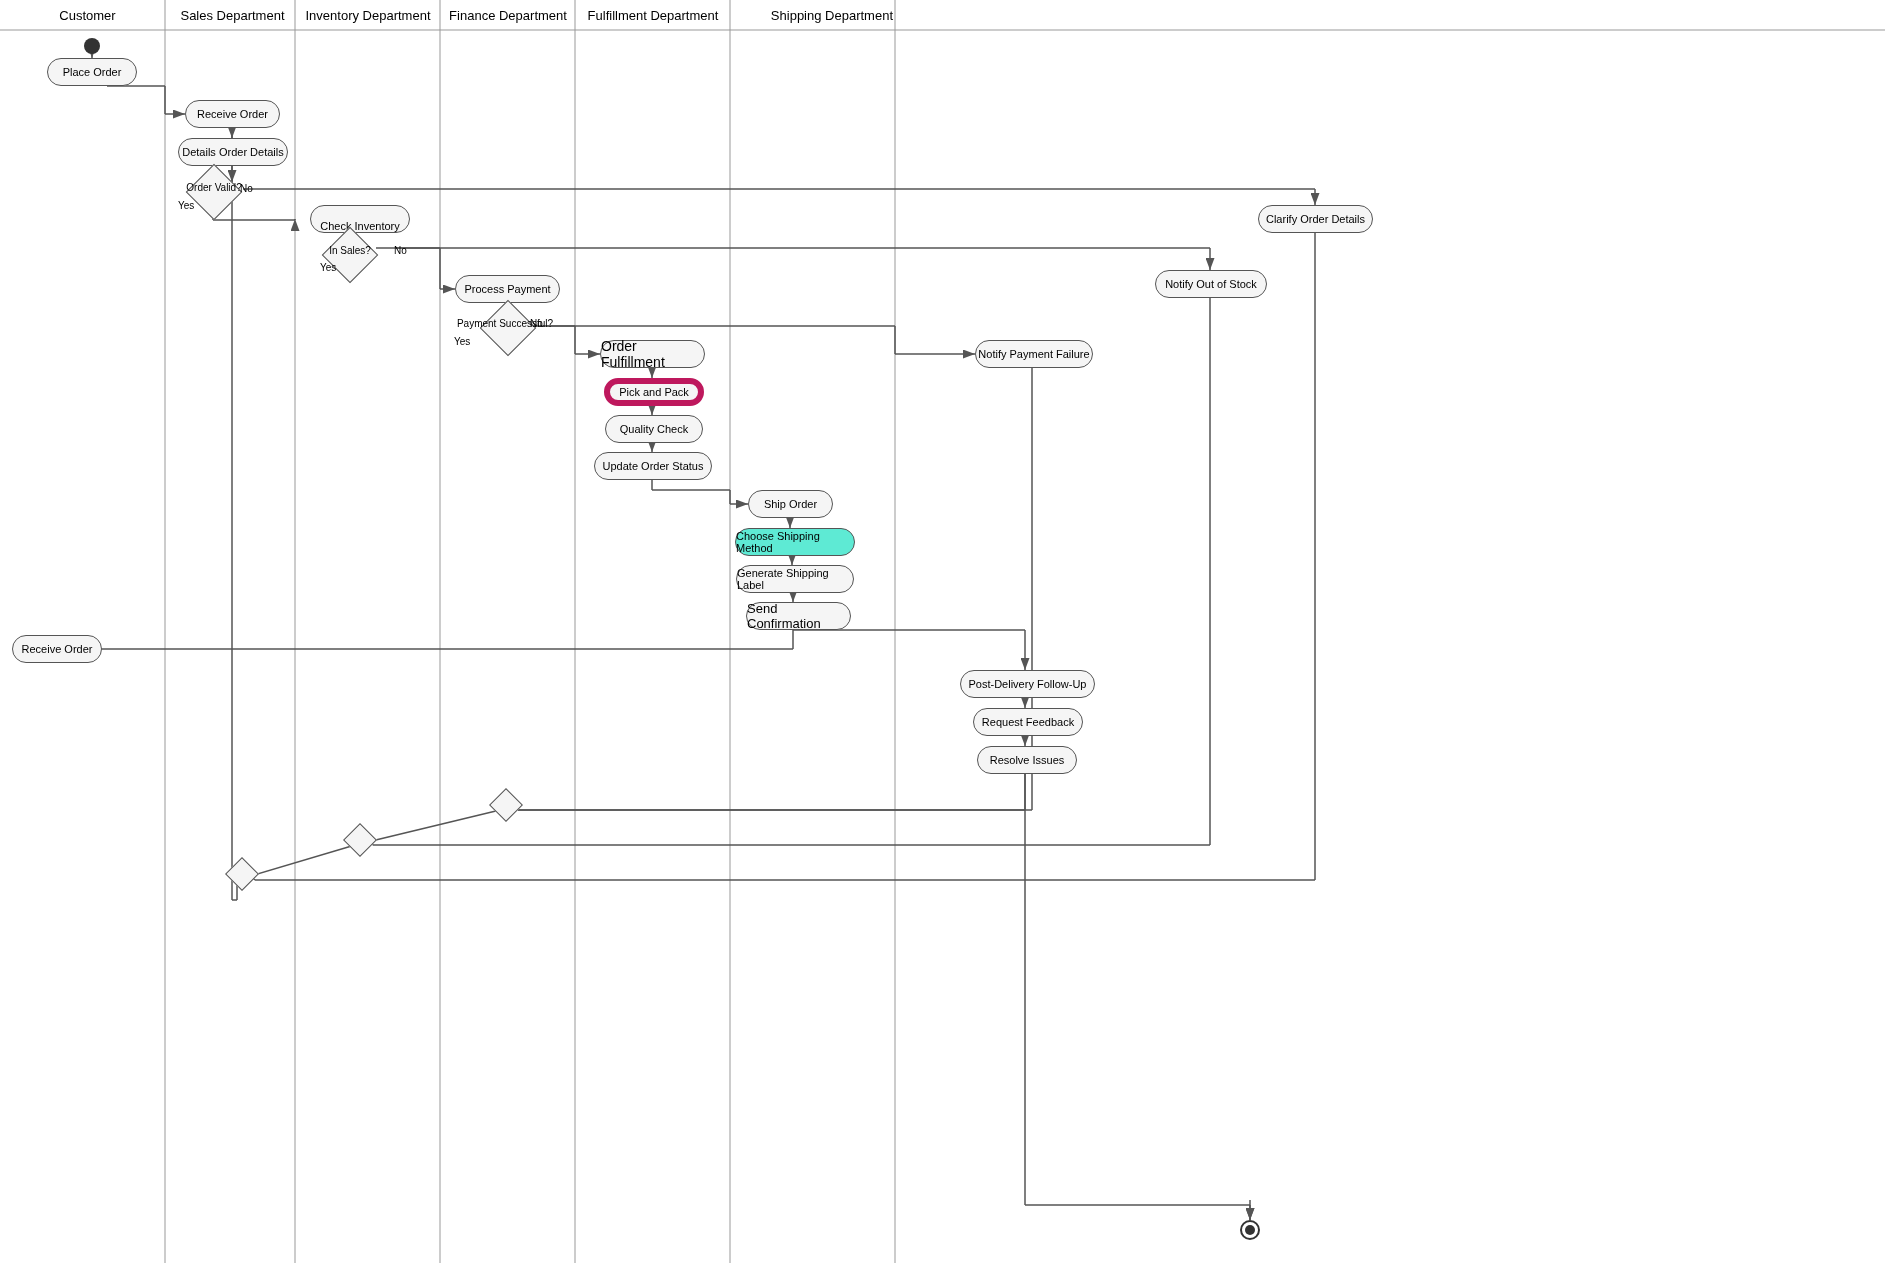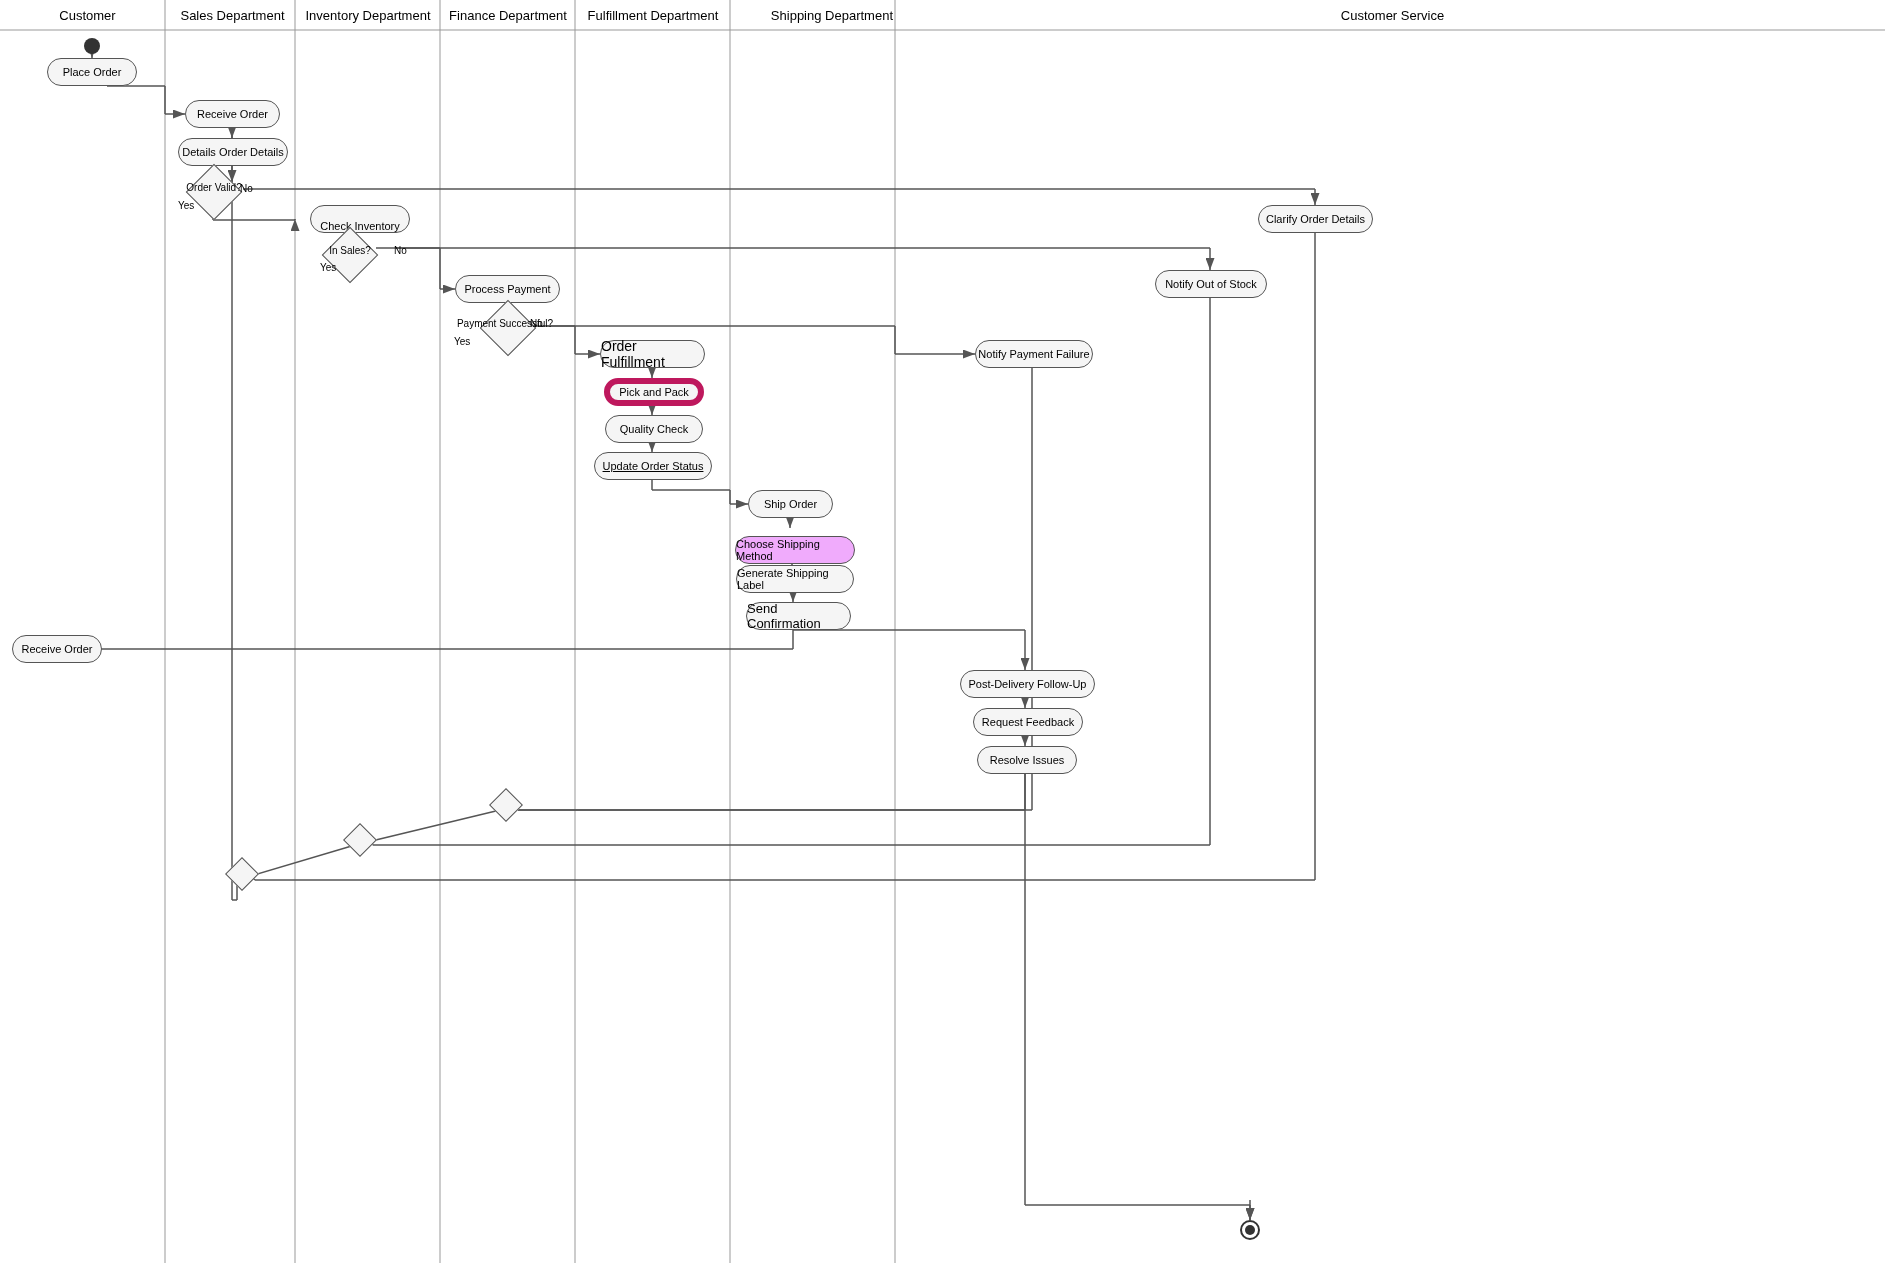--- a/index.html
+++ b/index.html
@@ -153,23 +153,20 @@
   </div>
   <div style="position:absolute; top:8px; left:443px; width:130px; text-align:center; font-size:13px;">
     <span>Finance Department</span>
   </div>
   <div style="position:absolute; top:8px; left:578px; width:150px; text-align:center; font-size:13px;">
     <span>Fulfillment Department</span>
   </div>
   <div style="position:absolute; top:8px; left:733px; width:160px; text-align:right; font-size:13px;">
     <span>Shipping Department</span>
   </div>
-  <div style="position:absolute; top:8px; left:900px; width:985px; text-align:center; font-size:13px;">
-    <span>Customer Service</span>
-  </div>
 
   <div style="position:absolute; left:84px; top:38px; width:16px; height:16px; border-radius:50%; background:#333;">
   </div>
 
   <div style="position:absolute; left:47px; top:58px; width:90px; height:28px; border-radius:14px; background:#f5f5f5; border:1px solid #555; display:flex; align-items:center; justify-content:center; font-size:11px;">
     <span>Place Order</span>
   </div>
 
   <div style="position:absolute; left:185px; top:100px; width:95px; height:28px; border-radius:14px; background:#f5f5f5; border:1px solid #555; display:flex; align-items:center; justify-content:center; font-size:11px;">
     <span>Receive Order</span>
@@ -216,29 +213,29 @@
   </div>
 
   <div style="position:absolute; left:604px; top:378px; width:100px; height:28px; border-radius:14px; background:#f5f5f5; border:6px solid #be185d; display:flex; align-items:center; justify-content:center; font-size:11px;">
     <span>Pick and Pack</span>
   </div>
 
   <div style="position:absolute; left:605px; top:415px; width:98px; height:28px; border-radius:14px; background:#f5f5f5; border:1px solid #555; display:flex; align-items:center; justify-content:center; font-size:11px;">
     <span>Quality Check</span>
   </div>
 
-  <div style="position:absolute; left:594px; top:452px; width:118px; height:28px; border-radius:14px; background:#f5f5f5; border:1px solid #555; display:flex; align-items:center; justify-content:center; font-size:11px;text-decoration:underline;">
+  <div style="position:absolute; left:594px; top:452px; width:118px; height:28px; border-radius:14px; background:#f5f5f5; border:1px solid #555; display:flex; align-items:center; justify-content:center; font-size:11px;">
     <span>Update Order Status</span>
   </div>
 
   <div style="position:absolute; left:748px; top:490px; width:85px; height:28px; border-radius:14px; background:#f5f5f5; border:1px solid #555; display:flex; align-items:center; justify-content:center; font-size:11px;">
     <span>Ship Order</span>
   </div>
 
-  <div style="position:absolute; left:735px; top:528px; width:120px; height:28px; border-radius:14px; background:#f0abfc; border:1px solid #555; display:flex; align-items:center; justify-content:center; font-size:11px;margin-top:8px;">
+  <div style="position:absolute; left:735px; top:528px; width:120px; height:28px; border-radius:14px; background:#5eead4; border:1px solid #555; display:flex; align-items:center; justify-content:center; font-size:11px;">
     <span>Choose Shipping Method</span>
   </div>
 
   <div style="position:absolute; left:736px; top:565px; width:118px; height:28px; border-radius:14px; background:#f5f5f5; border:1px solid #555; display:flex; align-items:center; justify-content:center; font-size:11px;">
     <span>Generate Shipping Label</span>
   </div>
 
   <div style="position:absolute; left:746px; top:602px; width:105px; height:28px; border-radius:14px; background:#f5f5f5; border:1px solid #555; display:flex; align-items:center; justify-content:flex-start; font-size:13px;">
     <span>Send Confirmation</span>
   </div>

